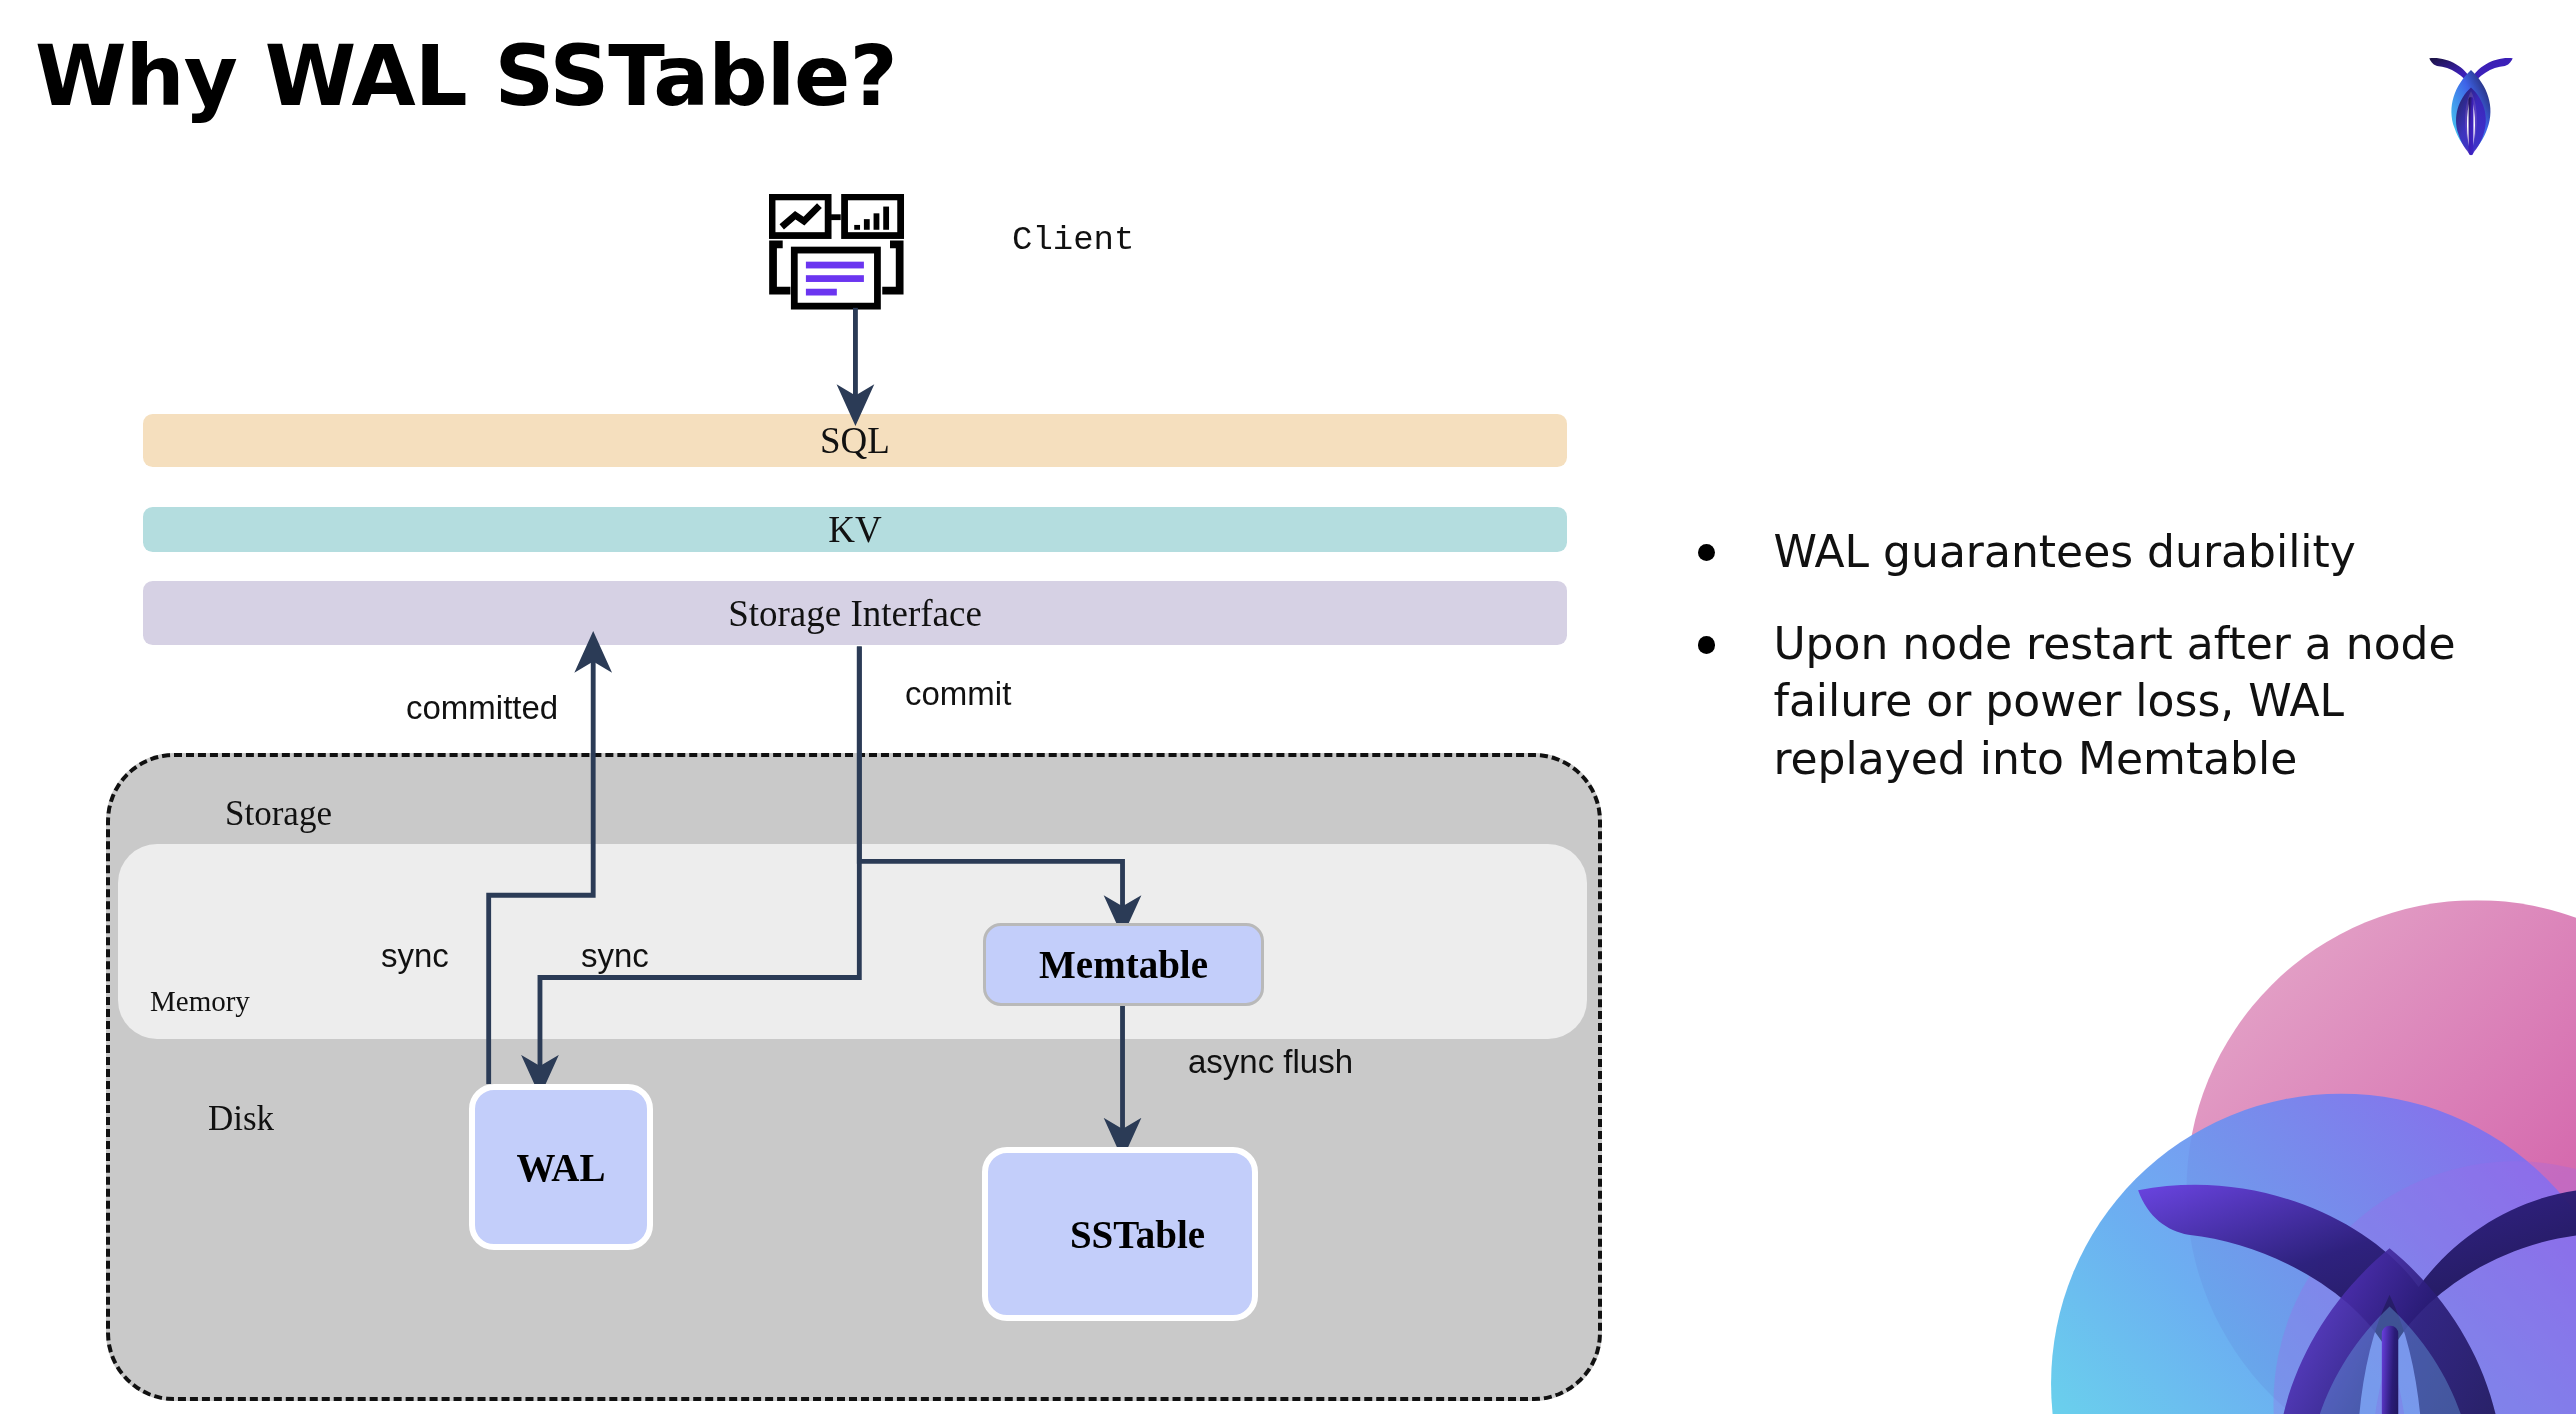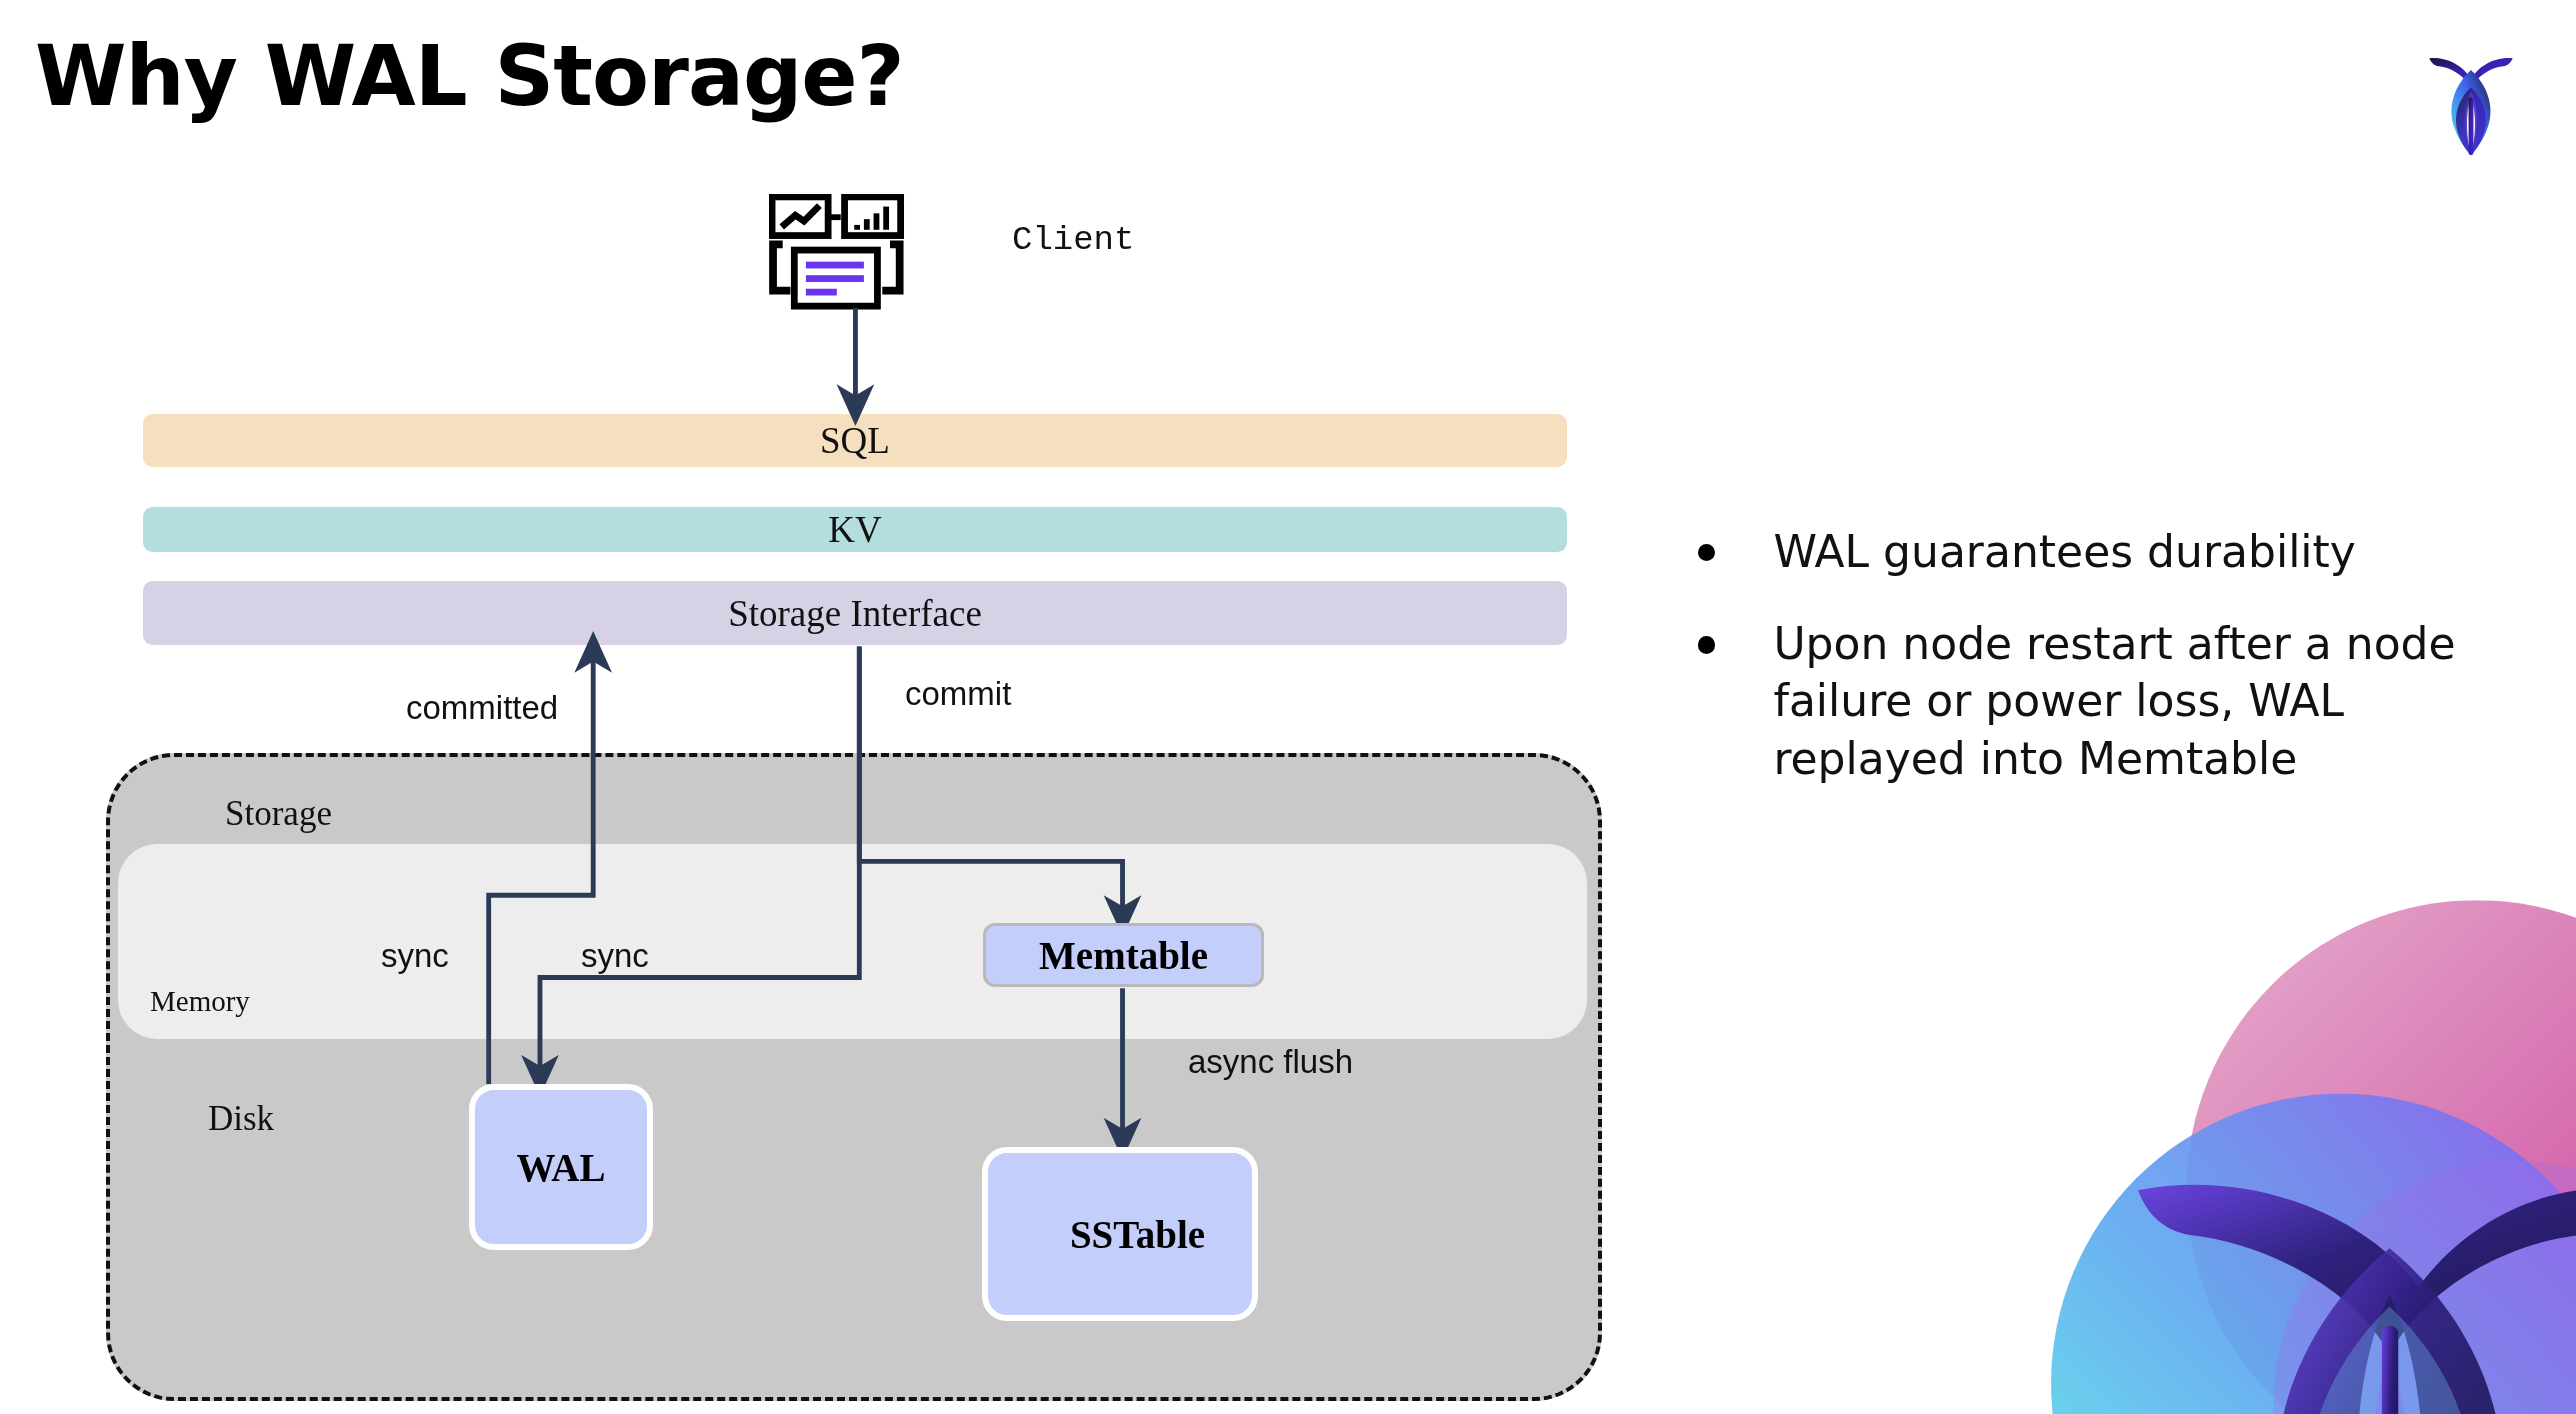--- a/index.html
+++ b/index.html
@@ -44,21 +44,21 @@
               background:#EDEDED;border-radius:39px;}
   #memory-label{position:absolute;left:150px;top:985px;font-family:"Liberation Serif",serif;
                 font-size:29px;color:#111;}
   #disk-label{position:absolute;left:208px;top:1099px;font-family:"Liberation Serif",serif;
               font-size:35px;color:#111;}
 
   
   .node{position:absolute;background:#C3CEFA;display:flex;align-items:center;
         justify-content:center;font-family:"Liberation Serif",serif;font-weight:700;
         color:#000;box-sizing:border-box;}
-  #node-memtable{left:983px;top:923px;width:281px;height:64px;border-radius:12px;
+  #node-memtable{left:983px;top:923px;width:281px;height:83px;border-radius:18px;
                  border:3.9px solid #B9B9B9;font-size:39px;}
   #node-wal{left:469px;top:1084px;width:184px;height:166px;border-radius:25px;
             border:6.8px solid #ffffff;font-size:39px;}
   #node-sstable{left:982px;top:1147px;width:276px;height:174px;border-radius:25px;
                 border:6.8px solid #ffffff;font-size:39px;padding-left:35px;}
 
   
   .edge-label{position:absolute;font-family:"Liberation Sans",sans-serif;font-size:33px;
               color:#111;white-space:nowrap;}
   #lbl-committed{left:406px;top:689px;}
@@ -73,21 +73,21 @@
   .bullet .dot{width:17.4px;height:17.4px;border-radius:50%;background:#000;flex:0 0 17.4px;
                margin-top:21px;margin-right:58px;}
   .bullet .txt{font-family:"DejaVu Sans",sans-serif;font-size:44px;line-height:1.30;
                color:#111;}
 </style>
 </head>
 <body>
 
 <div id="slide">
 
-  <div id="title">Why WAL Storage?</div>
+  <div id="title">Why WAL SSTable?</div>
 
   <div id="brand-logo">
     <svg viewBox="0 0 130 130" width="126" height="126" aria-hidden="true">
       <defs>
         <linearGradient id="lgA" x1="0" y1="0" x2="1" y2="1">
           <stop offset="0%" stop-color="#1B1340"></stop>
           <stop offset="45%" stop-color="#3B1FB5"></stop>
           <stop offset="100%" stop-color="#3F25C9"></stop>
         </linearGradient>
         <linearGradient id="lgB" x1="1" y1="0" x2="0" y2="1">

